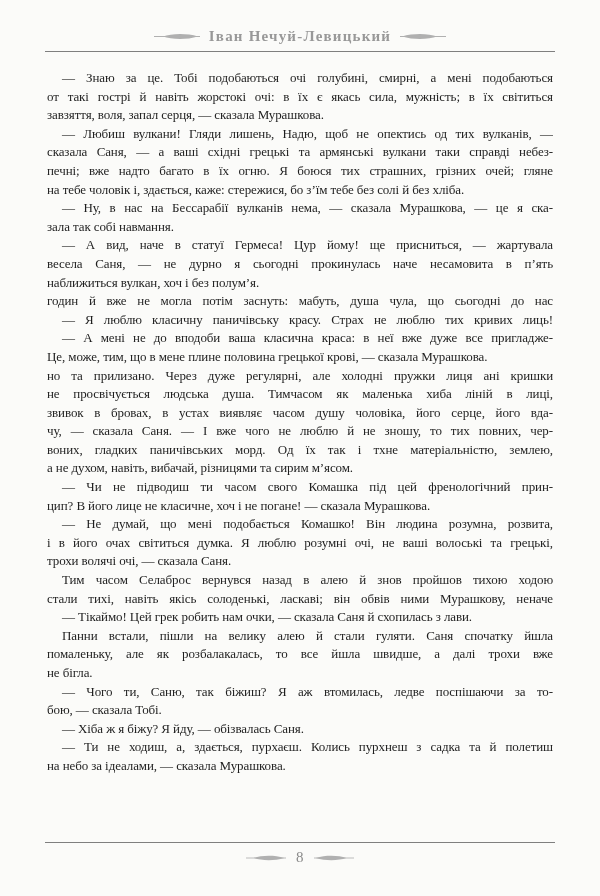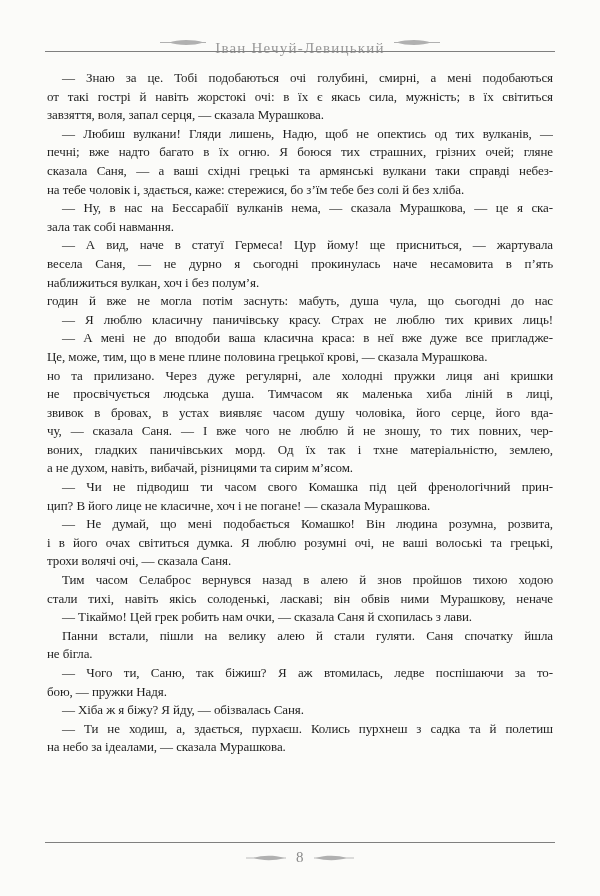--- a/index.html
+++ b/index.html
@@ -18,24 +18,23 @@
     font-family:"Liberation Serif","DejaVu Serif",serif;
     overflow:hidden;
   }
   
   .running-head{
     position:absolute;top:28px;left:45px;right:45px;
     display:flex;align-items:center;justify-content:center;gap:9px;
     color:var(--hdr);
   }
   .running-head .author{
-    font-size:15px;font-weight:normal;letter-spacing:1.2px;
+    font-size:15px;font-weight:bold;letter-spacing:1.2px;
     color:var(--hdr);
     white-space:nowrap;
-    margin-top:12px;
   }
   .rule{
     position:absolute;left:45px;right:45px;height:0;
     border-top:1.4px solid var(--rule);
   }
   .rule.top{top:51px;}
   .rule.bottom{top:842px;}
   
   .text-body{
     position:absolute;top:69px;left:47px;width:506px;height:748px;
@@ -81,22 +80,22 @@
       <path d="M 44 5.5 C 32 1.8, 17 2.6, 9 5.5 C 17 8.4, 32 9.2, 44 5.5 Z" fill="var(--orn)"></path>
     </svg>
   </div>
   <div class="rule top"></div>
 
   <div class="text-body" id="text-body">
       <div class="line first">— Знаю за це. Тобі подобаються очі голубині, смирні, а мені подобаються</div>
       <div class="line">от такі гострі й навіть жорстокі очі: в їх є якась сила, мужність; в їх світиться</div>
       <div class="line last">завзяття, воля, запал серця, — сказала Мурашкова.</div>
       <div class="line first">— Любиш вулкани! Гляди лишень, Надю, щоб не опектись од тих вулканів, —</div>
+      <div class="line">сказала Саня, — а ваші східні грецькі та армянські вулкани таки справді небез-</div>
       <div class="line">печні; вже надто багато в їх огню. Я боюся тих страшних, грізних очей; гляне</div>
-      <div class="line">сказала Саня, — а ваші східні грецькі та армянські вулкани таки справді небез-</div>
       <div class="line last">на тебе чоловік і, здається, каже: стережися, бо з’їм тебе без солі й без хліба.</div>
       <div class="line first">— Ну, в нас на Бессарабії вулканів нема, — сказала Мурашкова, — це я ска-</div>
       <div class="line last">зала так собі навмання.</div>
       <div class="line first">— А вид, наче в статуї Гермеса! Цур йому! ще присниться, — жартувала</div>
       <div class="line">весела Саня, — не дурно я сьогодні прокинулась наче несамовита в п’ять</div>
       <div class="line last">наближиться вулкан, хоч і без полум’я.</div>
       <div class="line">годин й вже не могла потім заснуть: мабуть, душа чула, що сьогодні до нас</div>
       <div class="line first">— Я люблю класичну паничівську красу. Страх не люблю тих кривих лиць!</div>
       <div class="line first">— А мені не до вподоби ваша класична краса: в неї вже дуже все пригладже-</div>
       <div class="line last">Це, може, тим, що в мене плине половина грецької крові, — сказала Мурашкова.</div>
@@ -108,23 +107,24 @@
       <div class="line last">а не духом, навіть, вибачай, різницями та сирим м’ясом.</div>
       <div class="line first">— Чи не підводиш ти часом свого Комашка під цей френологічний прин-</div>
       <div class="line last">цип? В його лице не класичне, хоч і не погане! — сказала Мурашкова.</div>
       <div class="line first">— Не думай, що мені подобається Комашко! Він людина розумна, розвита,</div>
       <div class="line">і в його очах світиться думка. Я люблю розумні очі, не ваші волоські та грецькі,</div>
       <div class="line last">трохи волячі очі, — сказала Саня.</div>
       <div class="line first">Тим часом Селаброс вернувся назад в алею й знов пройшов тихою ходою</div>
       <div class="line">стали тихі, навіть якісь солоденькі, ласкаві; він обвів ними Мурашкову, неначе</div>
       <div class="line first last">— Тікаймо! Цей грек робить нам очки, — сказала Саня й схопилась з лави.</div>
       <div class="line first">Панни встали, пішли на велику алею й стали гуляти. Саня спочатку йшла</div>
+      <div class="line">помаленьку, але як розбалакалась, то все йшла швидше, а далі трохи вже</div>
       <div class="line last">не бігла.</div>
       <div class="line first">— Чого ти, Саню, так біжиш? Я аж втомилась, ледве поспішаючи за то-</div>
-      <div class="line last">бою, — пружки Надя.</div>
+      <div class="line last">бою, — сказала Тобі.</div>
       <div class="line first last">— Хіба ж я біжу? Я йду, — обізвалась Саня.</div>
       <div class="line first">— Ти не ходиш, а, здається, пурхаєш. Колись пурхнеш з садка та й полетиш</div>
       <div class="line last">на небо за ідеалами, — сказала Мурашкова.</div>
     </div>
 
   <div class="rule bottom"></div>
   <div class="folio">
     <svg class="orn" width="40" height="10" viewBox="0 0 46 11" aria-hidden="true">
       <line x1="0" y1="5.5" x2="46" y2="5.5" stroke="var(--orn)" stroke-width="1"></line>
       <path d="M 44 5.5 C 32 1.8, 17 2.6, 9 5.5 C 17 8.4, 32 9.2, 44 5.5 Z" fill="var(--orn)"></path>

